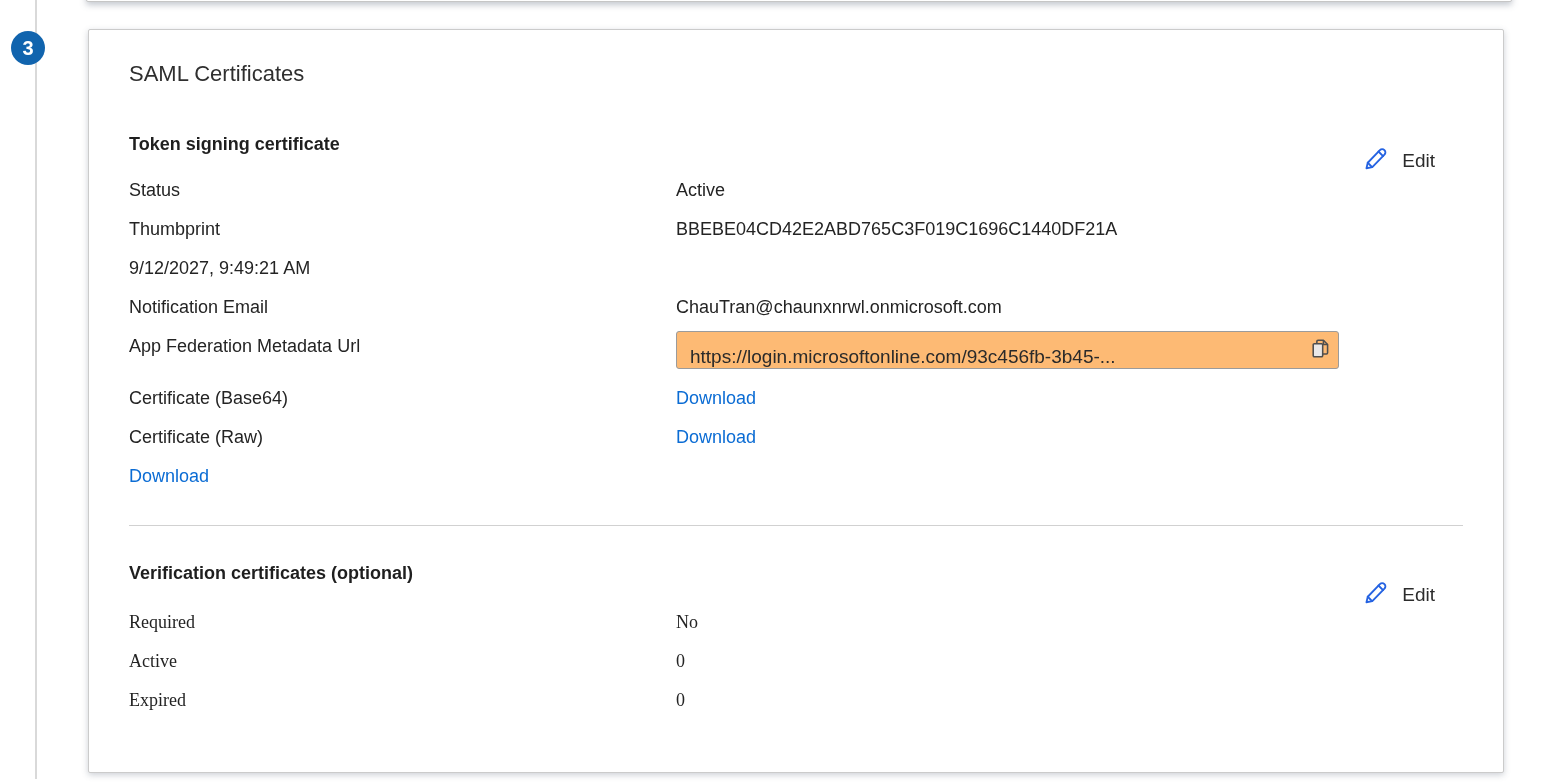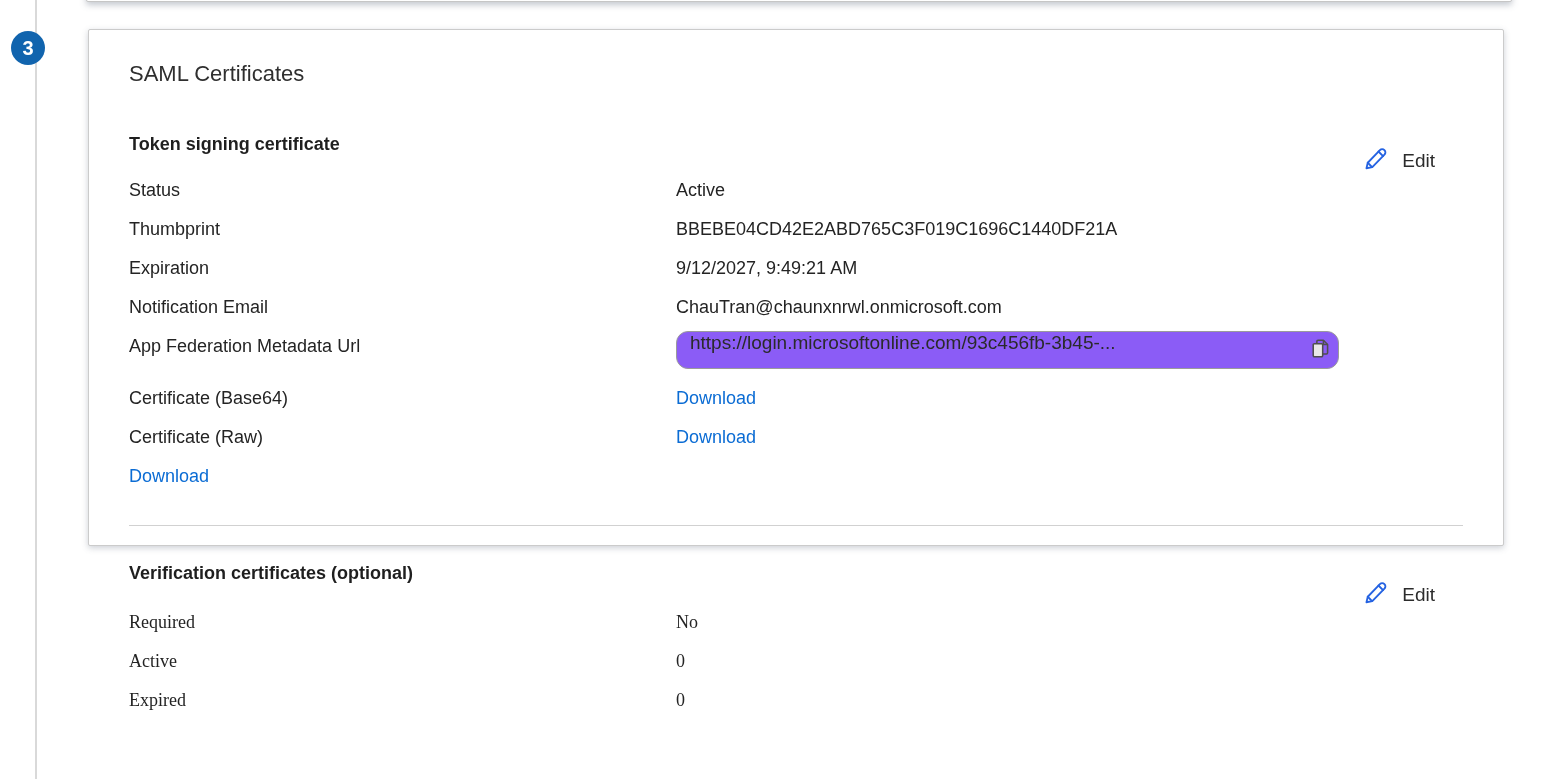--- a/index.html
+++ b/index.html
@@ -27,21 +27,21 @@
 
   
   .prev-card {
     position: absolute; left: 86px; top: -10px; width: 1426px; height: 12px;
     background: #ffffff; border: 1px solid #c6c6c6; border-radius: 2px;
     box-shadow: 0 3px 6px rgba(90, 100, 120, 0.35);
   }
 
   
   .card {
-    position: absolute; left: 88px; top: 29px; width: 1416px; height: 517px;
+    position: absolute; left: 88px; top: 29px; width: 1416px; height: 744px;
     background: #ffffff; border: 1px solid #cbcbcb; border-radius: 2px;
     box-shadow: 0 2px 6px rgba(90, 100, 120, 0.3);
     padding: 29px 40px 0 40px;
   }
   .card-title { font-size: 22px; font-weight: 400; color: #2f2f2f; line-height: 30px; }
 
   .section-heading {
     font-size: 18px; font-weight: 700; color: #1f1f1f; line-height: 24px;
   }
   .heading-1 { margin-top: 43px; }
@@ -52,22 +52,22 @@
   .prop-row { display: flex; align-items: flex-start; height: 39px; font-size: 18px; line-height: 24px; }
   .prop-row.url-row { height: 52px; }
   .prop-label { width: 547px; flex: 0 0 547px; color: #242424; }
   .prop-value { color: #242424; }
   .download-link { color: #0b6cd4; text-decoration: none; cursor: pointer; }
 
   
   .url-field {
     margin-top: -3px;
     width: 663px; height: 38px;
-    background: #8b5cf6; border: 1px solid #9b9b9b; border-radius: 12px;
-    display: flex; align-items: flex-start;
+    background: #fdba74; border: 1px solid #9b9b9b; border-radius: 3px;
+    display: flex; align-items: flex-end;
     overflow: hidden;
   }
   .url-input {
     flex: 1 1 auto; min-width: 0;
     border: none; background: transparent; outline: none;
     font-family: "Liberation Sans", sans-serif;
     font-size: 19px; color: #2a2a2a;
     padding: 0 4px 0 13px;
     white-space: nowrap; overflow: hidden;
   }
@@ -140,21 +140,20 @@
         <div class="prop-label">Status</div>
         <div class="prop-value">Active</div>
       </div>
 
       <div class="prop-row">
         <div class="prop-label">Thumbprint</div>
         <div class="prop-value">BBEBE04CD42E2ABD765C3F019C1696C1440DF21A</div>
       </div>
 
       <div class="prop-row">
-        <div class="prop-label">Expiration</div>
         <div class="prop-value">9/12/2027, 9:49:21 AM</div>
       </div>
 
       <div class="prop-row">
         <div class="prop-label">Notification Email</div>
         <div class="prop-value">ChauTran@chaunxnrwl.onmicrosoft.com</div>
       </div>
 
       <div class="prop-row url-row">
         <div class="prop-label">App Federation Metadata Url</div>

